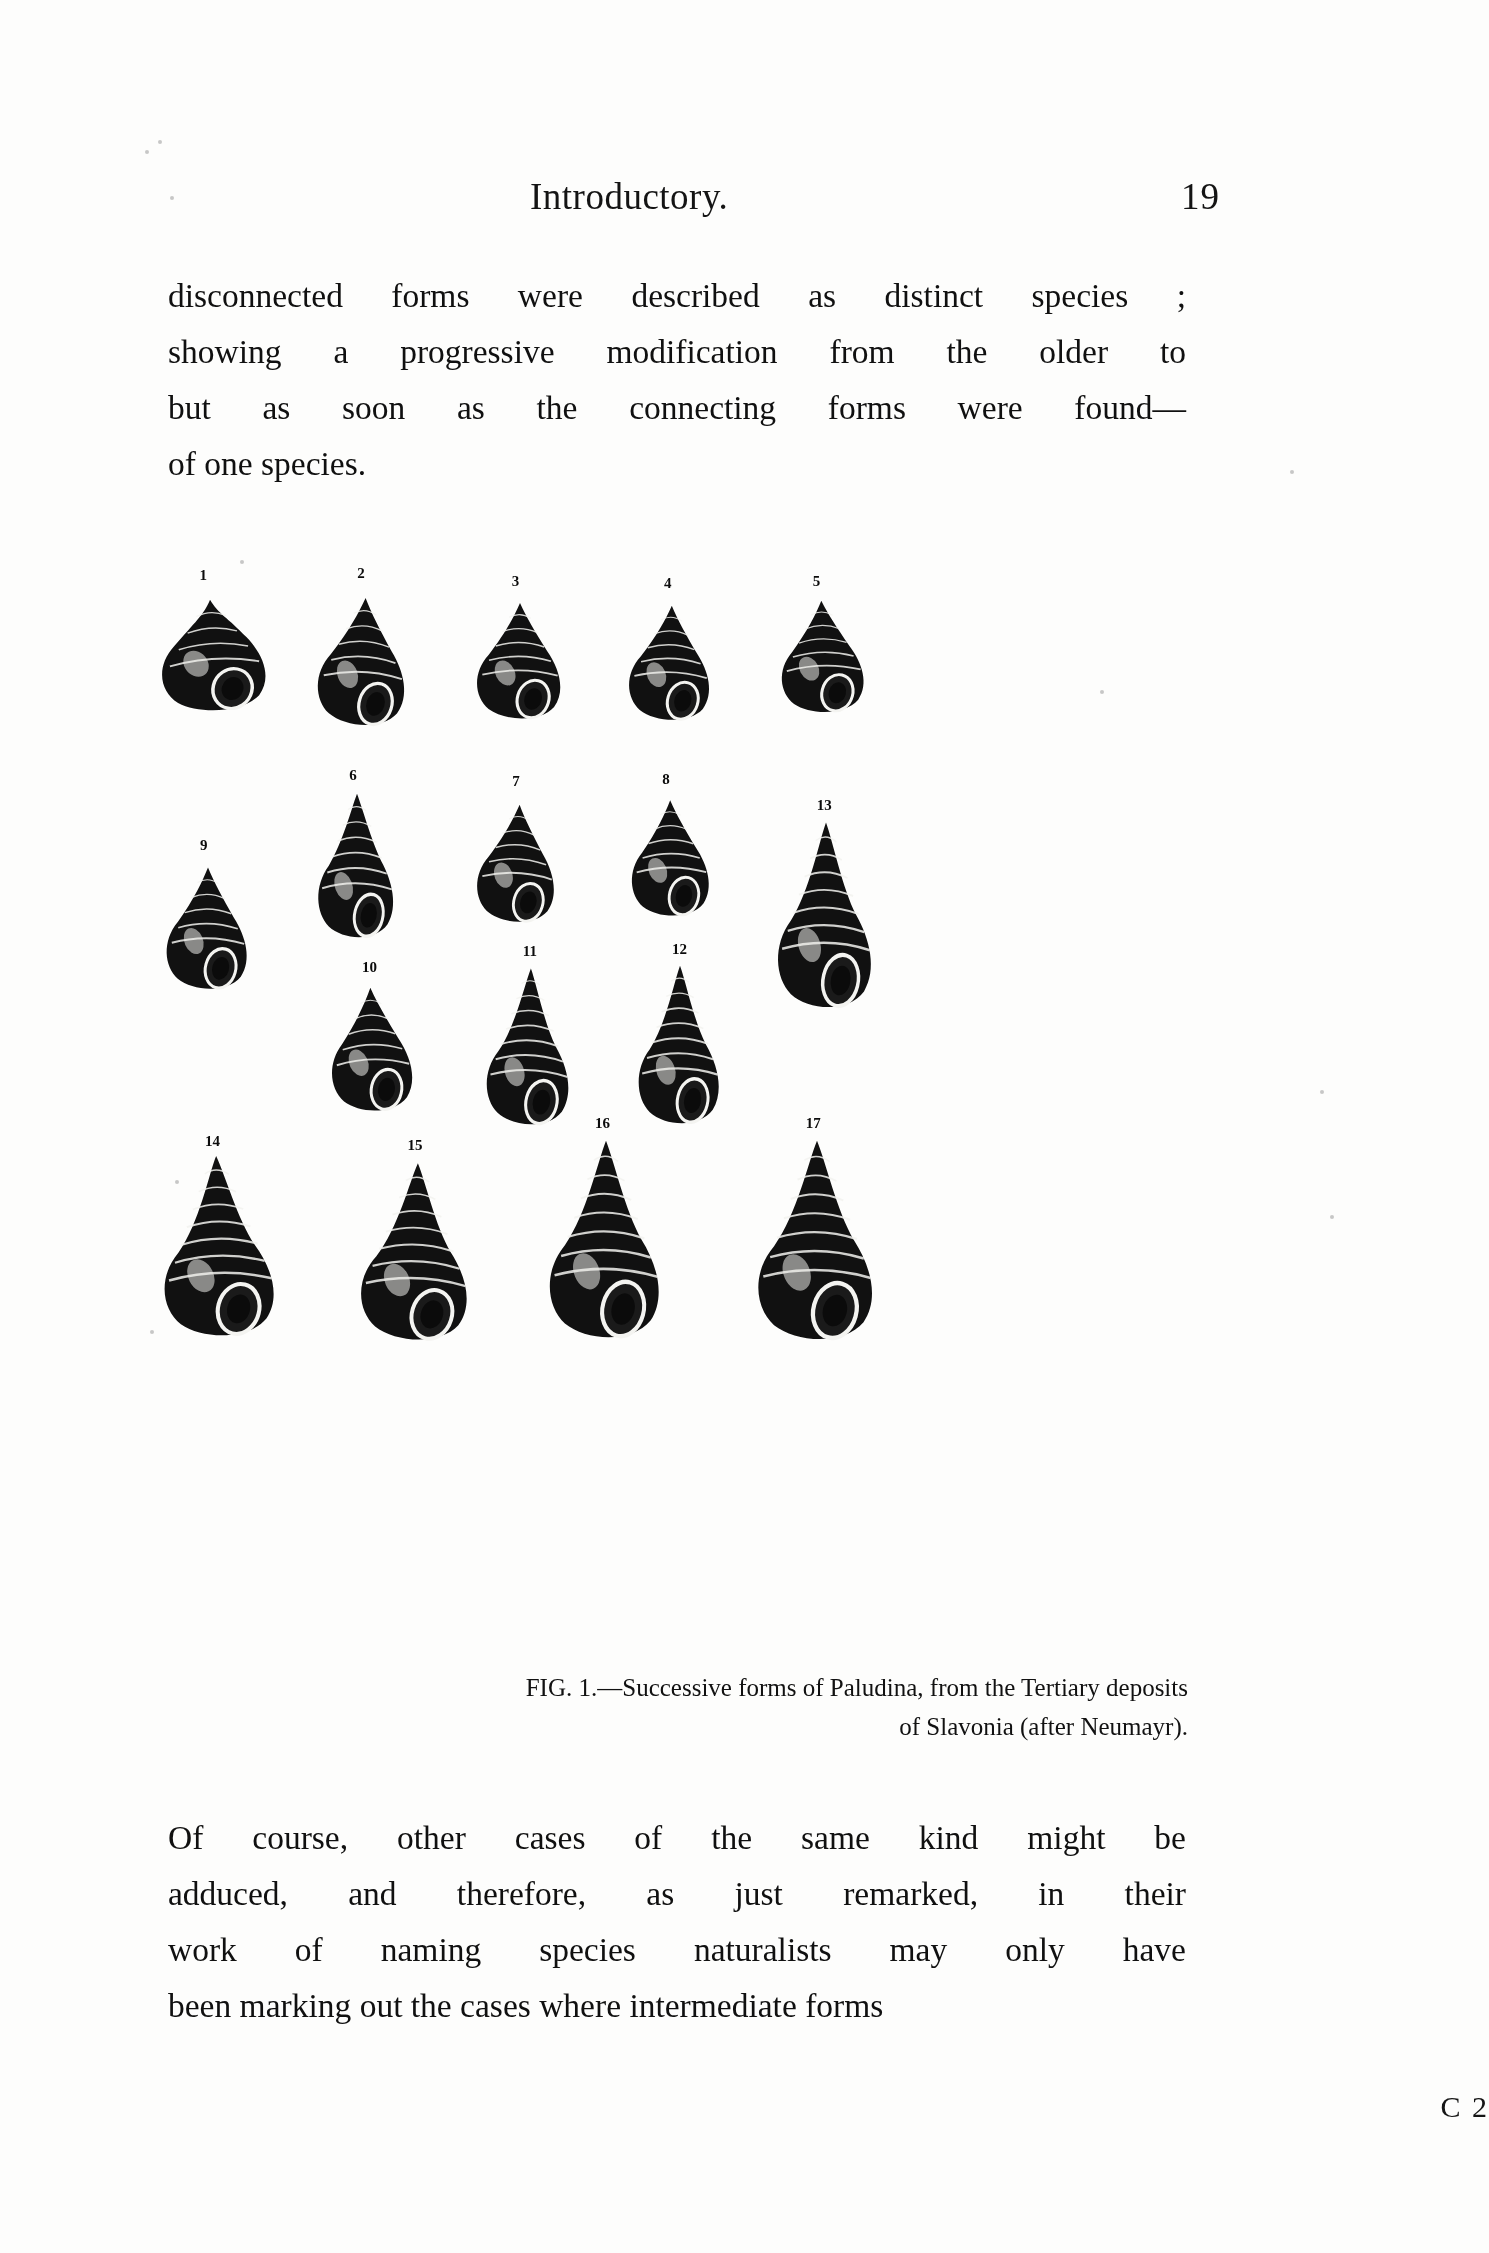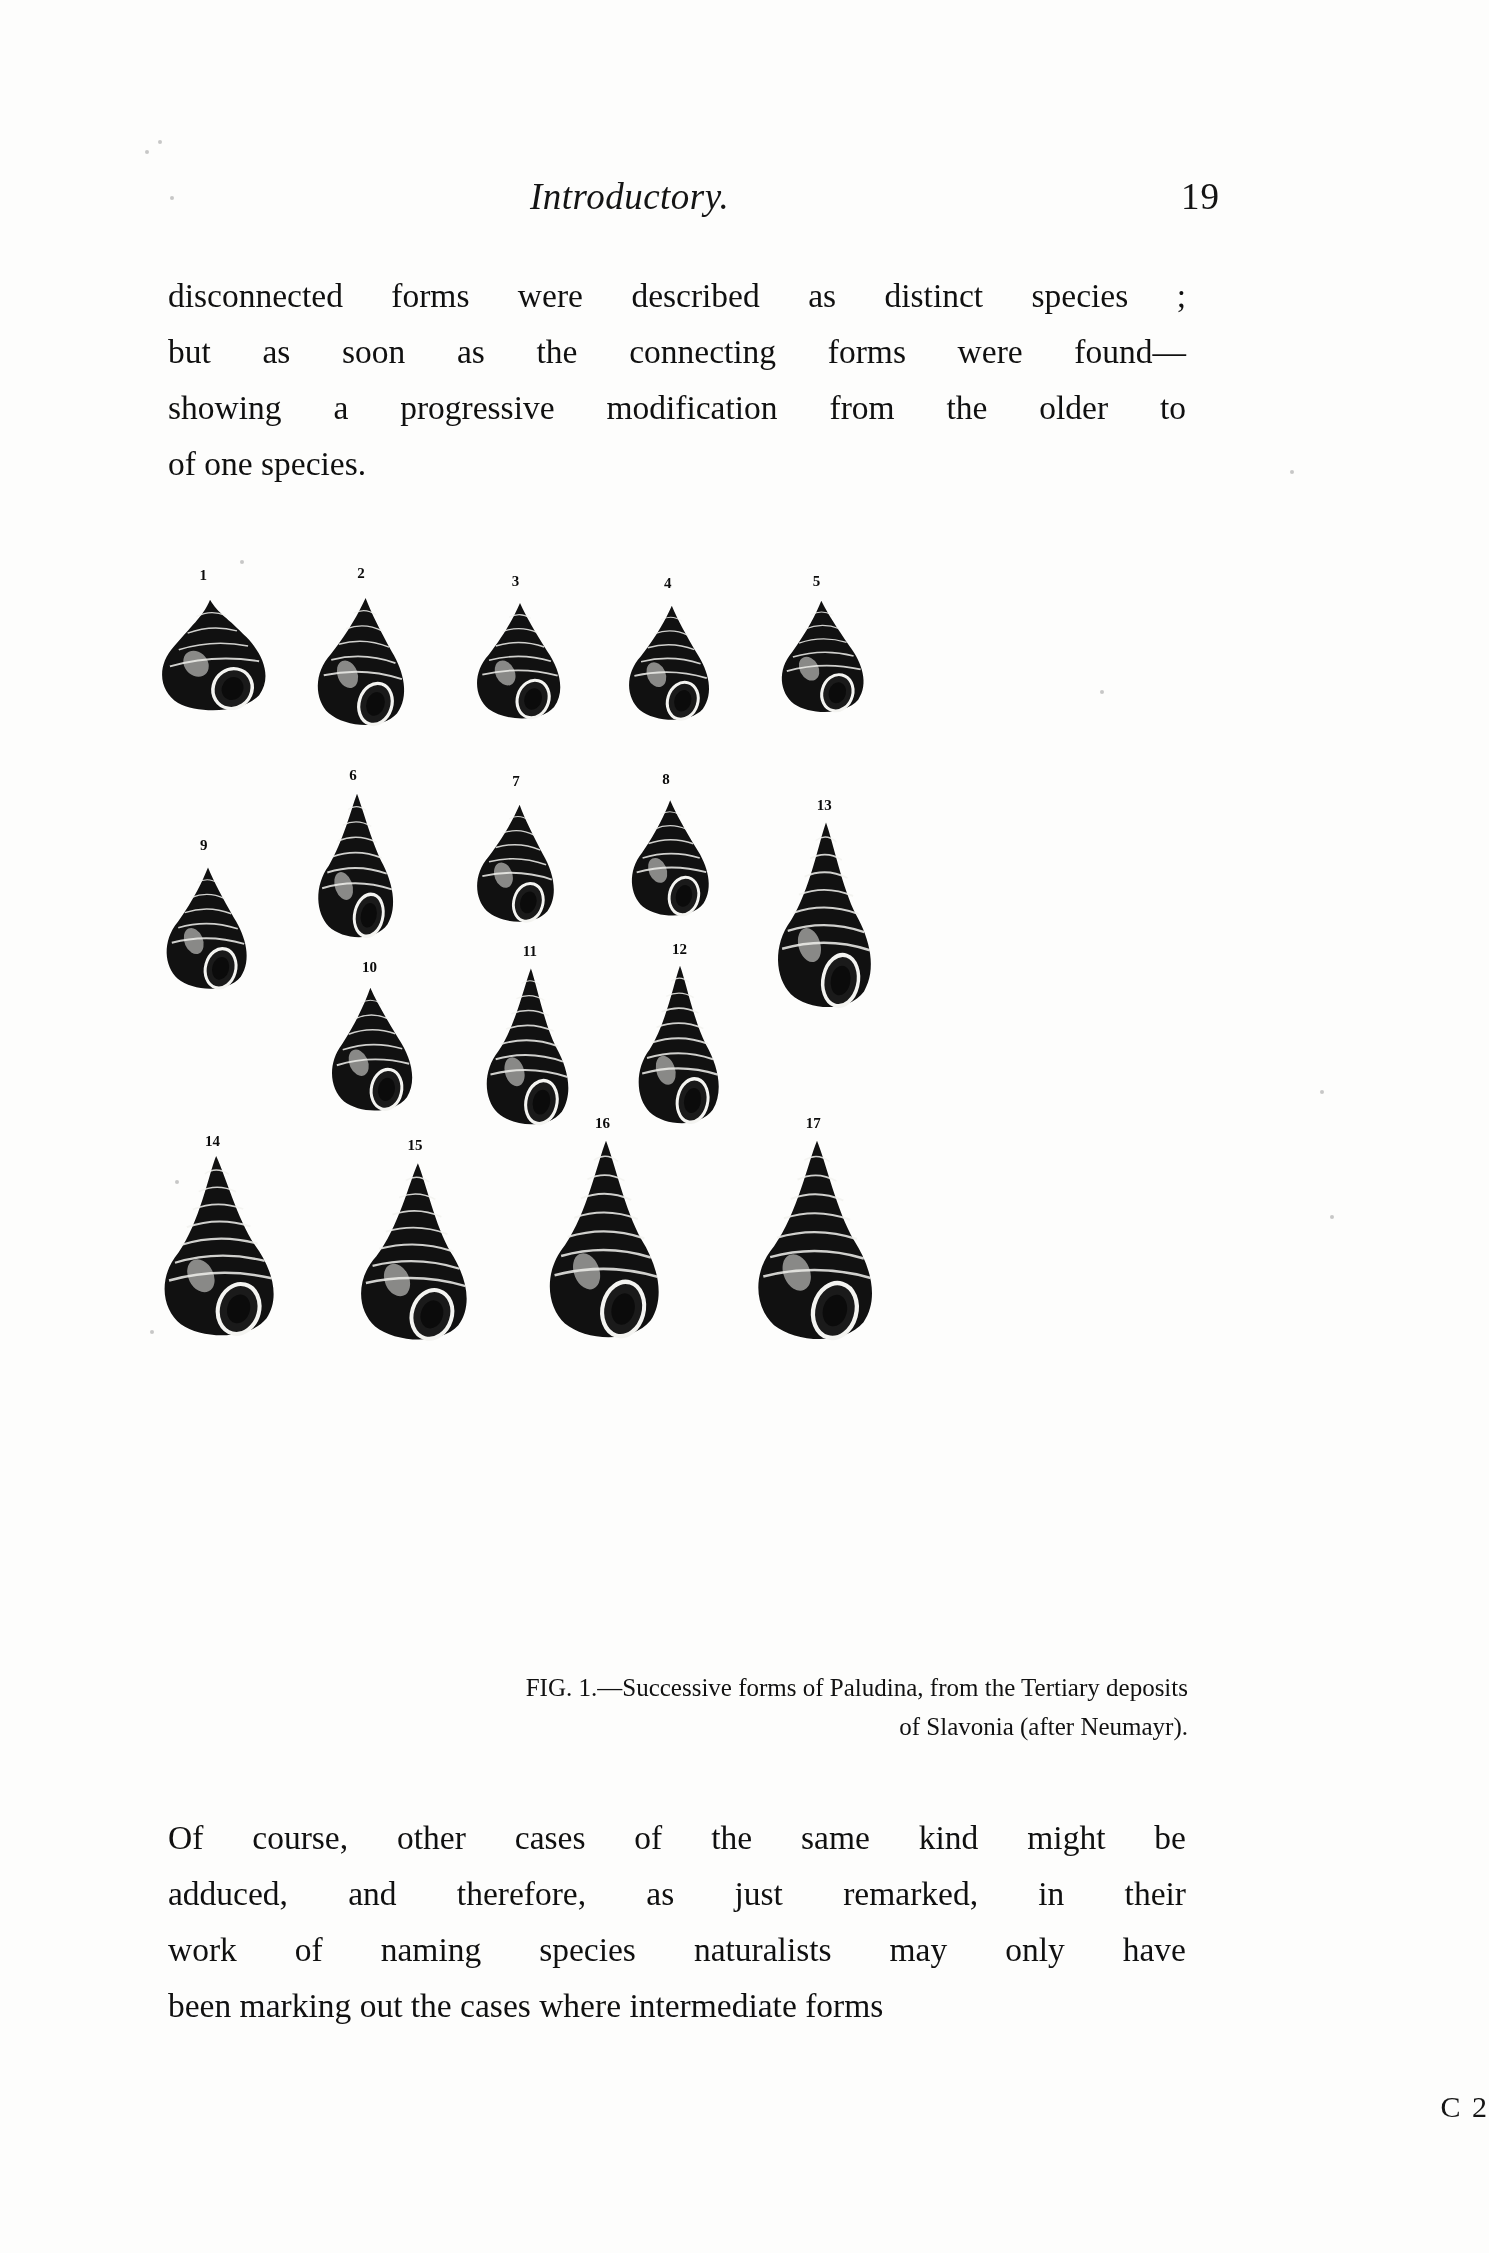--- a/index.html
+++ b/index.html
@@ -28,21 +28,20 @@
     position: absolute;
     top: 175px;
     left: 160px;
     width: 1060px;
     height: 50px;
   }
   .runhead .title {
     position: absolute;
     left: 370px;
     top: 0;
-    font-style: italic;
     font-size: 37px;
     letter-spacing: 0.5px;
   }
   .runhead .folio {
     position: absolute;
     right: 0;
     top: 0;
     font-size: 37px;
     letter-spacing: 1px;
   }
@@ -128,22 +127,22 @@
 
 <div class="page">
 
   <div class="runhead">
     <span class="title">Introductory.</span>
     <span class="folio">19</span>
   </div>
 
   <div class="para" id="para-top">
     <span class="ln just">disconnected forms were described as distinct species ;</span>
+    <span class="ln just">showing a progressive modification from the older to</span>
     <span class="ln just">but as soon as the connecting forms were found—</span>
-    <span class="ln just">showing a progressive modification from the older to</span>
     <span class="ln">of one species.</span>
   </div>
 
   <div class="figure" id="figure-plate">
       <div class="shell-wrap" style="left: 20px; top: 22px; width: 118px; height: 168px;">
         <span class="shell-num" style="left: 49.56px; top: -20px;">1</span>
         <div style="position: absolute; left: 0px; top: 0px; transform: rotate(-4deg);">
           <svg width="118" height="168" viewBox="0 0 100 160" class="shell" preserveAspectRatio="none">
             <g>
               <path d="M 50 16 C 44 30 36 36 16.880000000000003 58 C 0 76 2 100 16.880000000000003 112 C 33.900000000000006 124 70.7 126 85.88 110 C 98 94 92 72 78.52 54 C 64 34 56 30 50 16 Z" fill="#111111"></path>

